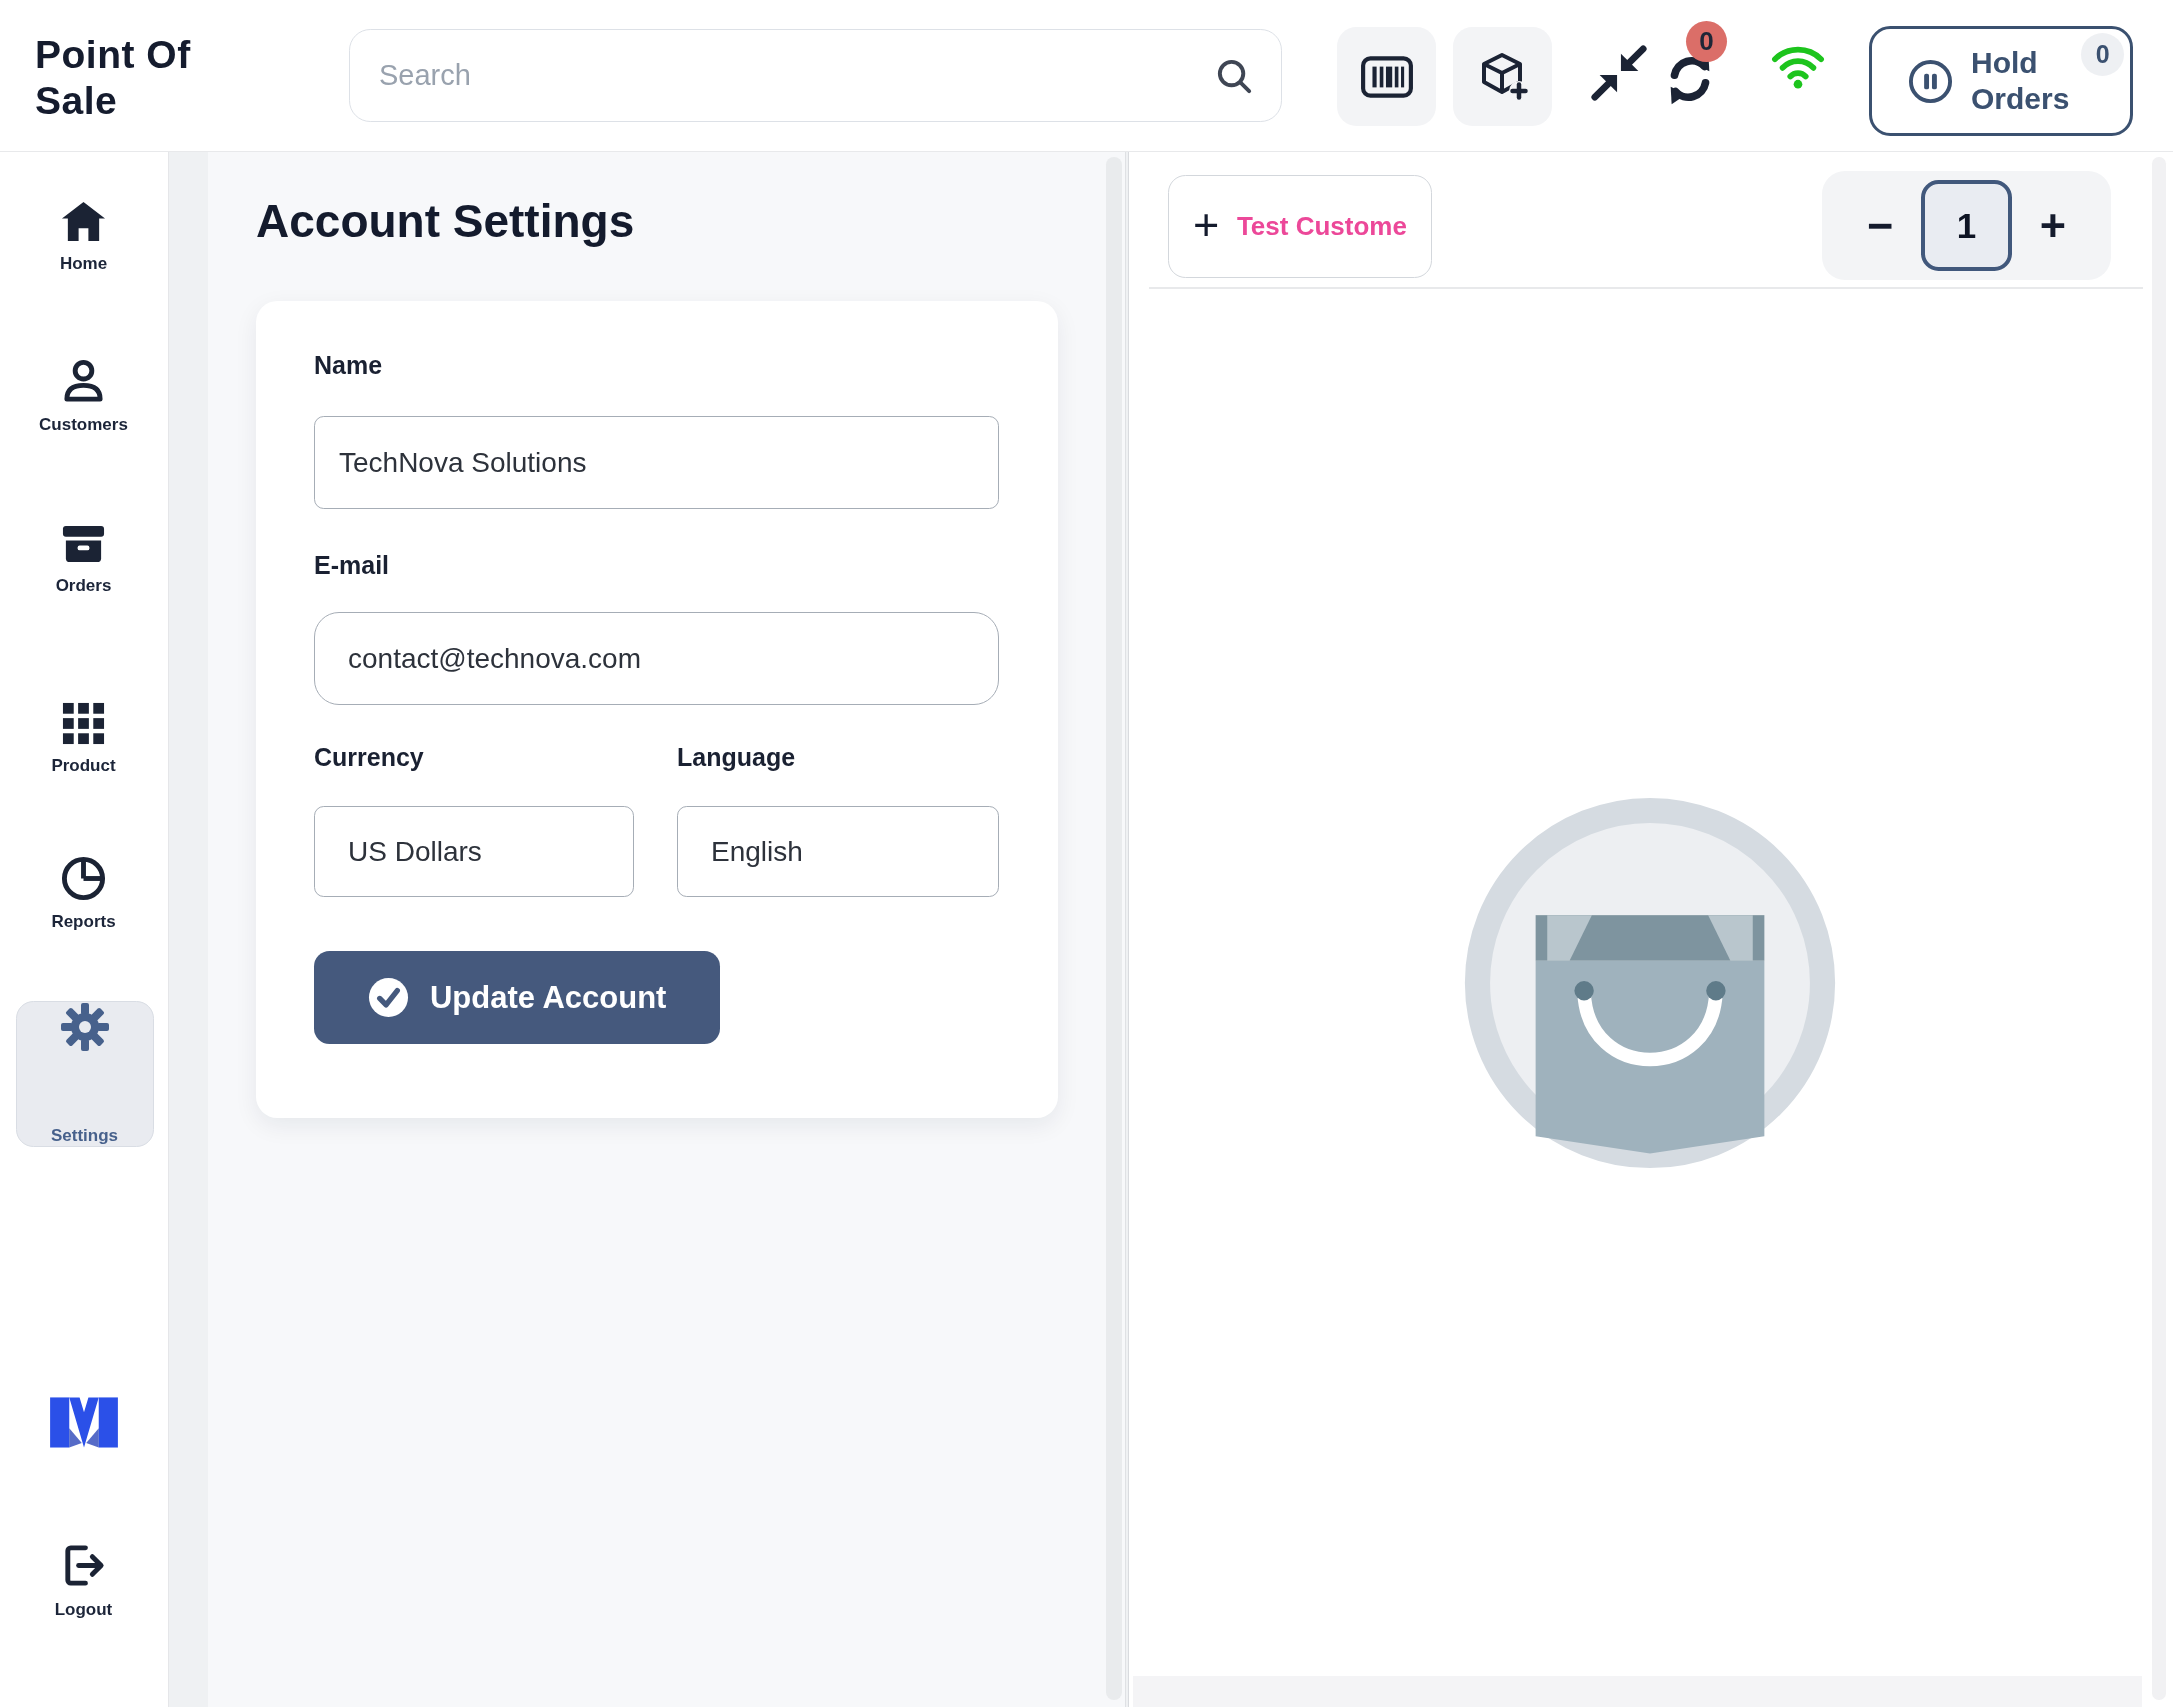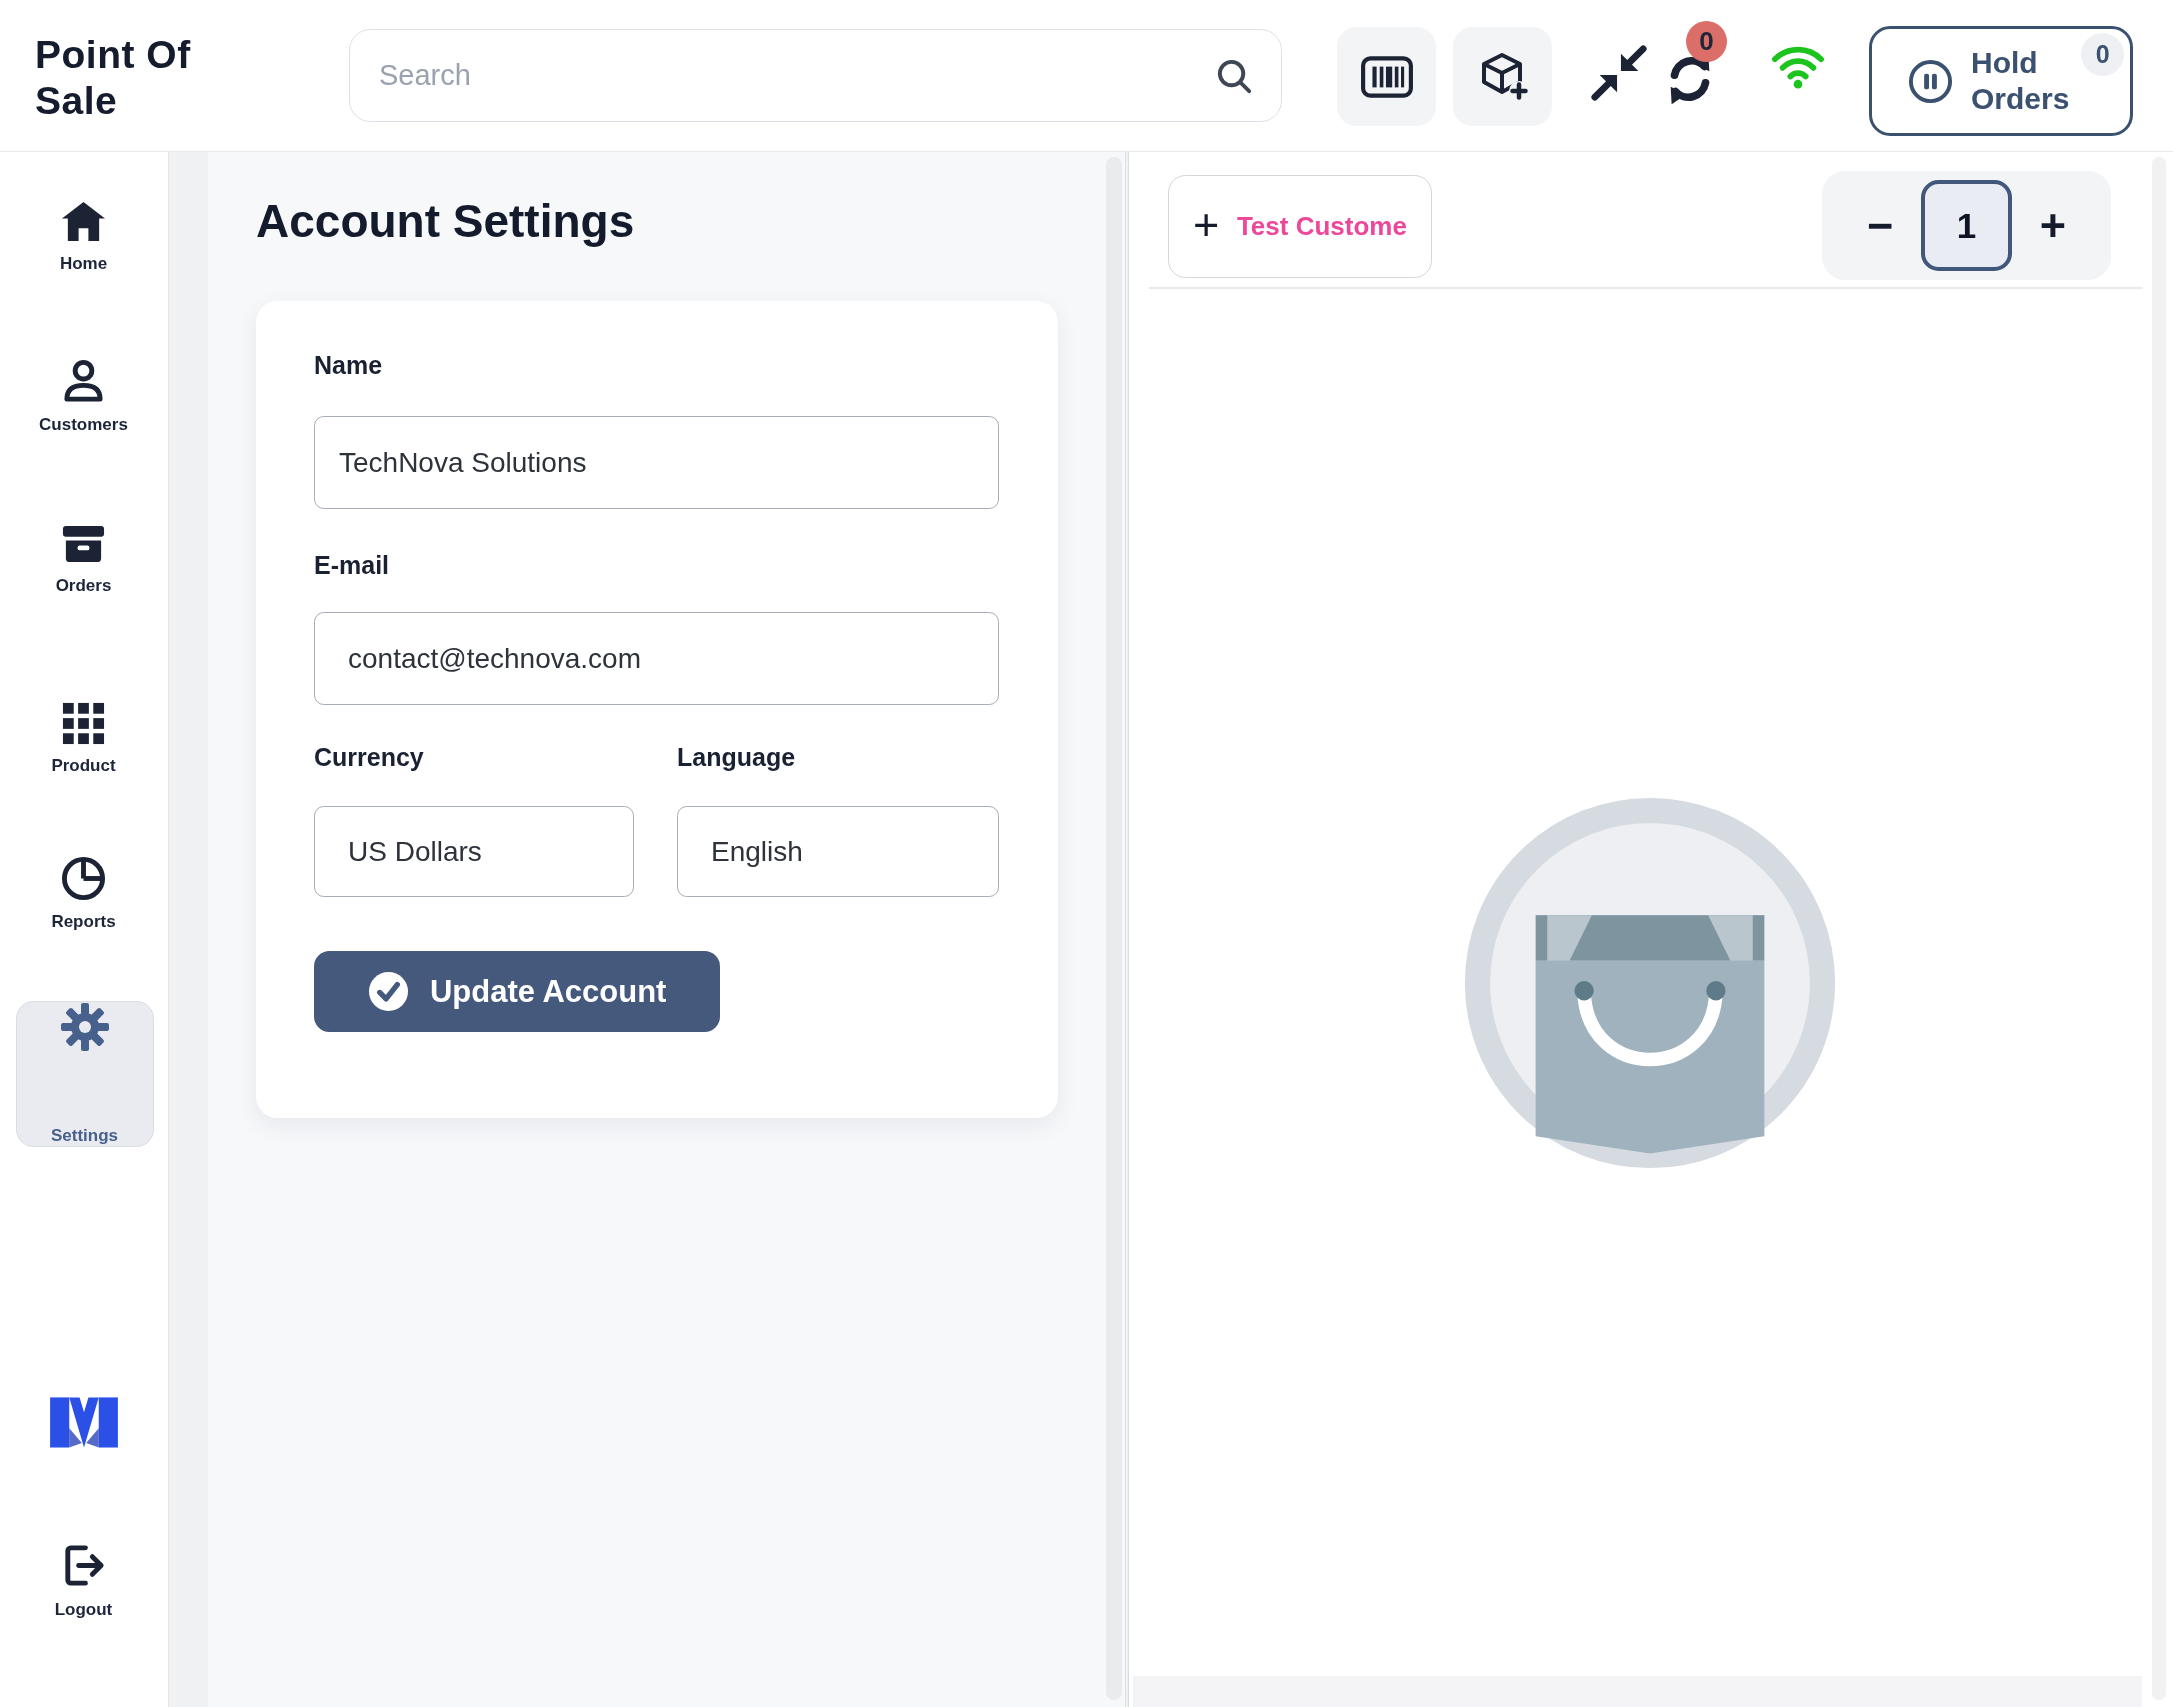--- a/index.html
+++ b/index.html
@@ -35,21 +35,21 @@
   #nav-settings .nav-label{color:#47618c;}
   
   #main-bg{left:169px;top:152px;width:959px;height:1556px;background:#eff1f3;}
   #panel{left:208px;top:152px;width:918px;height:1556px;background:#f7f8fa;border-right:1.9px solid #dfe1e4;box-sizing:border-box;}
   #panel-scroll{left:1106px;top:157px;width:15.5px;height:1543px;background:#e9ebed;border-radius:7.8px;}
   #page-title{left:256px;top:194px;font-size:46px;font-weight:800;color:#141b2d;}
   #card{left:256px;top:301px;width:802px;height:817px;background:#fff;border-radius:21.3px;box-shadow:0 7.8px 23px rgba(20,30,60,.07);}
   .fld-label{position:absolute;font-size:25px;font-weight:700;color:#1a2132;}
   .fld-input{position:absolute;height:93px;border:1.9px solid #a6adb6;border-radius:9.7px;background:#fff;box-sizing:border-box;
     font-family:inherit;font-size:28px;color:#2d323b;padding:0 19.4px 0 33px;outline:none;}
-  #update-btn{position:absolute;left:58px;top:650px;width:406px;height:81px;background:#45597d;border:none;border-radius:15.5px;
+  #update-btn{position:absolute;left:58px;top:650px;width:406px;height:93px;background:#45597d;border:none;border-radius:15.5px;
     display:flex;align-items:center;justify-content:center;gap:21.3px;cursor:pointer;}
   #update-btn span{font-size:31px;font-weight:700;color:#fff;font-family:inherit;}
   
   #right-panel{left:1128px;top:152px;width:1046px;height:1556px;background:#fff;border-left:1.9px solid #d9dbdf;box-sizing:border-box;}
   #add-customer{left:1168px;top:175px;width:264px;height:103px;background:#fff;border:1.9px solid #d3d7dc;border-radius:17.5px;
     box-sizing:border-box;display:flex;align-items:center;justify-content:center;gap:17.5px;cursor:pointer;}
   #add-customer .plus{font-size:45px;font-weight:500;color:#141b2d;margin-top:-3.9px;}
   #add-customer .lbl{font-size:26px;font-weight:700;color:#ec4899;}
   #stepper{left:1822px;top:171px;width:289px;height:109px;background:#f3f4f6;border-radius:23px;
     display:flex;align-items:center;justify-content:space-between;padding:0 39px;box-sizing:border-box;}
@@ -259,21 +259,21 @@
   <div id="panel" class="abs"></div>
   <div id="panel-scroll" class="abs"></div>
 
   <div id="page-title" class="abs">Account Settings</div>
 
   <div id="card" class="abs">
     <label class="fld-label" style="left:58px;top:50px;">Name</label>
     <input class="fld-input" style="left: 58px; top: 115px; width: 685px; padding-left: 24px;" type="text" value="TechNova Solutions">
 
     <label class="fld-label" style="left:58px;top:250px;">E-mail</label>
-    <input class="fld-input" style="left: 58px; top: 311px; width: 685px;" type="text" value="contact@technova.com">
+    <input class="fld-input" style="left: 58px; top: 311px; width: 685px; border-radius: 25px;" type="text" value="contact@technova.com">
 
     <label class="fld-label" style="left:58px;top:442px;">Currency</label>
     <label class="fld-label" style="left:421px;top:442px;">Language</label>
 
     <input class="fld-input" style="left: 58px; top: 505px; width: 320px; height: 91px;" type="text" value="US Dollars">
     <input class="fld-input" style="left: 421px; top: 505px; width: 322px; height: 91px;" type="text" value="English">
 
     <button id="update-btn">
       <span style="display:flex;">
         <svg width="41" height="41" viewBox="0 0 42 42">

